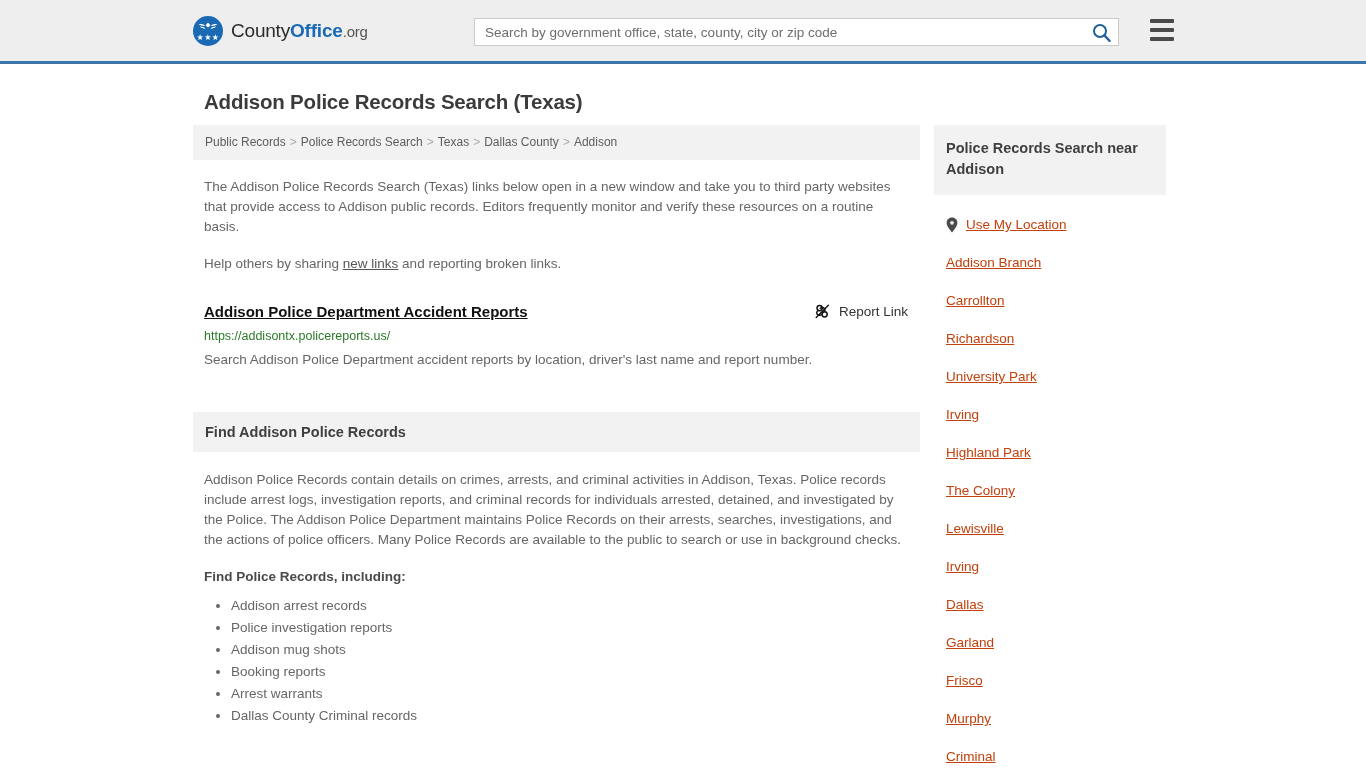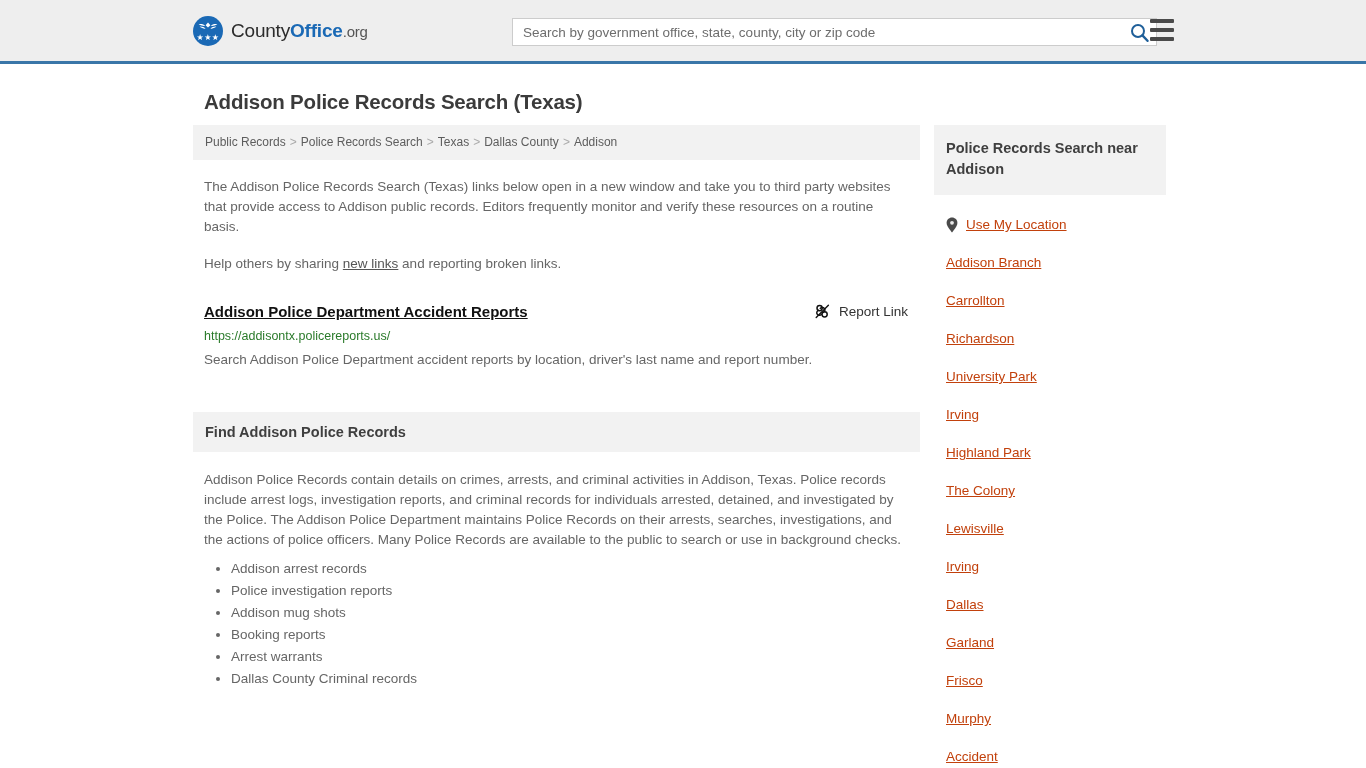--- a/index.html
+++ b/index.html
@@ -55,21 +55,21 @@
     font-size: 19px;
     color: #2b2b2b;
     letter-spacing: -0.2px;
     white-space: nowrap;
   }
   .brand-text .b-office { color: #1a69b5; font-weight: bold; }
   .brand-text .b-org { color: #555555; font-size: 15px; }
 
   .search-wrap {
     position: absolute;
-    left: 512px;
+    left: 474px;
     top: 18px;
     width: 645px;
     height: 28px;
     background: #ffffff;
     border: 1px solid #cccccc;
     display: flex;
     align-items: center;
   }
   .search-input {
     flex: 1;
@@ -304,20 +304,21 @@
             <span>Report Link</span>
           </span>
         </div>
         <a class="result-url" href="#">https://addisontx.policereports.us/</a>
         <p class="result-desc">Search Addison Police Department accident reports by location, driver's last name and report number.</p>
       </div>
 
       <div class="section-head">Find Addison Police Records</div>
       <div class="section-body">
         <p>Addison Police Records contain details on crimes, arrests, and criminal activities in Addison, Texas. Police records include arrest logs, investigation reports, and criminal records for individuals arrested, detained, and investigated by the Police. The Addison Police Department maintains Police Records on their arrests, searches, investigations, and the actions of police officers. Many Police Records are available to the public to search or use in background checks.</p>
+        <p class="lead-bold">Find Police Records, including:</p>
         <ul class="record-list">
           <li>Addison arrest records</li>
           <li>Police investigation reports</li>
           <li>Addison mug shots</li>
           <li>Booking reports</li>
           <li>Arrest warrants</li>
           <li>Dallas County Criminal records</li>
         </ul>
       </div>
     </div>
@@ -367,20 +368,20 @@
         <div class="side-link-row">
             <a href="#">Garland</a>
           </div>
         <div class="side-link-row">
             <a href="#">Frisco</a>
           </div>
         <div class="side-link-row">
             <a href="#">Murphy</a>
           </div>
         <div class="side-link-row">
-            <a href="#">Accident</a>
+            <a href="#">Criminal</a>
           </div>
 
       </div>
     </aside>
 
   </div>
 </div>
 
 </body></html>

